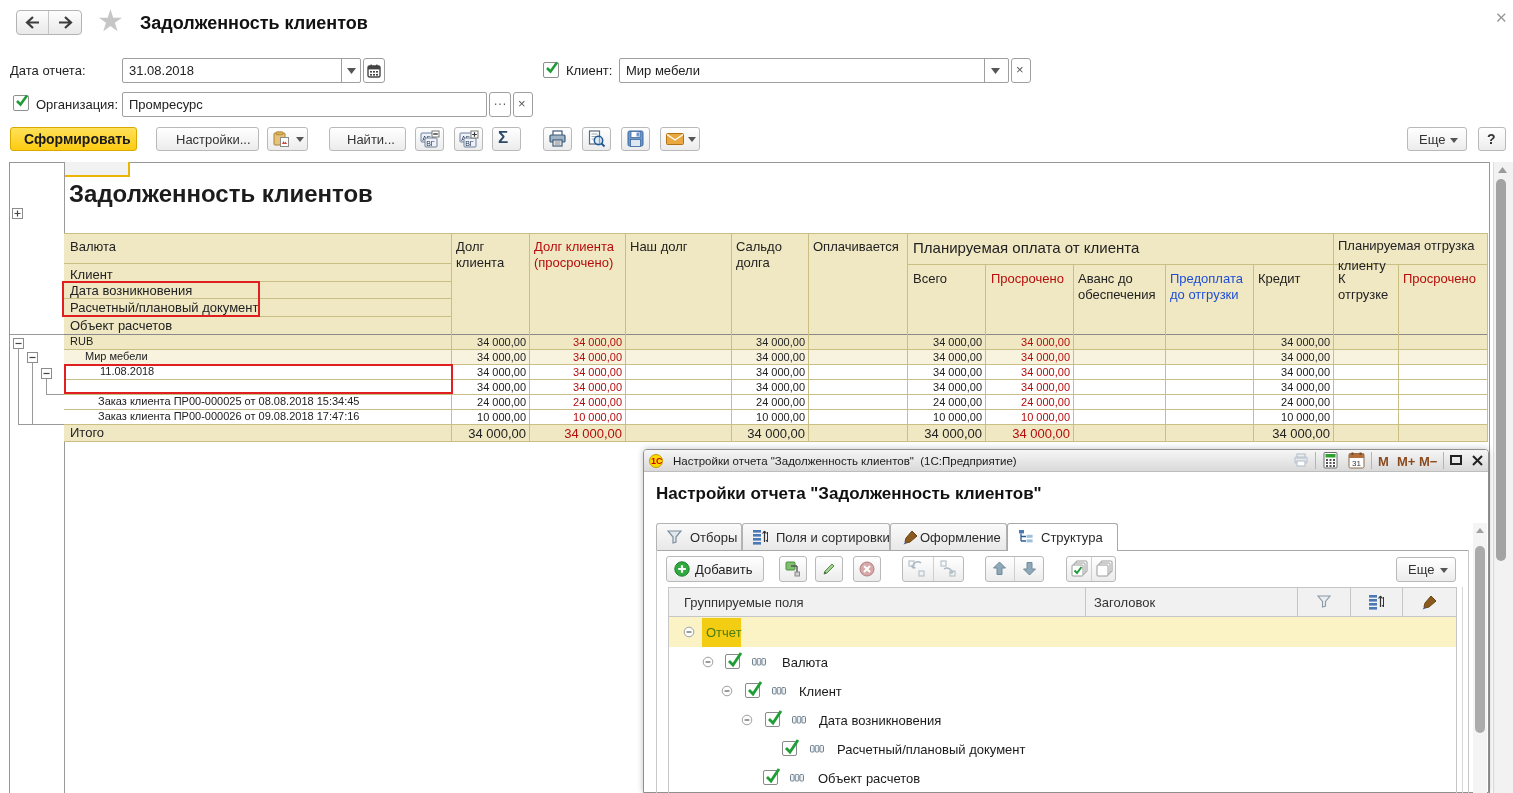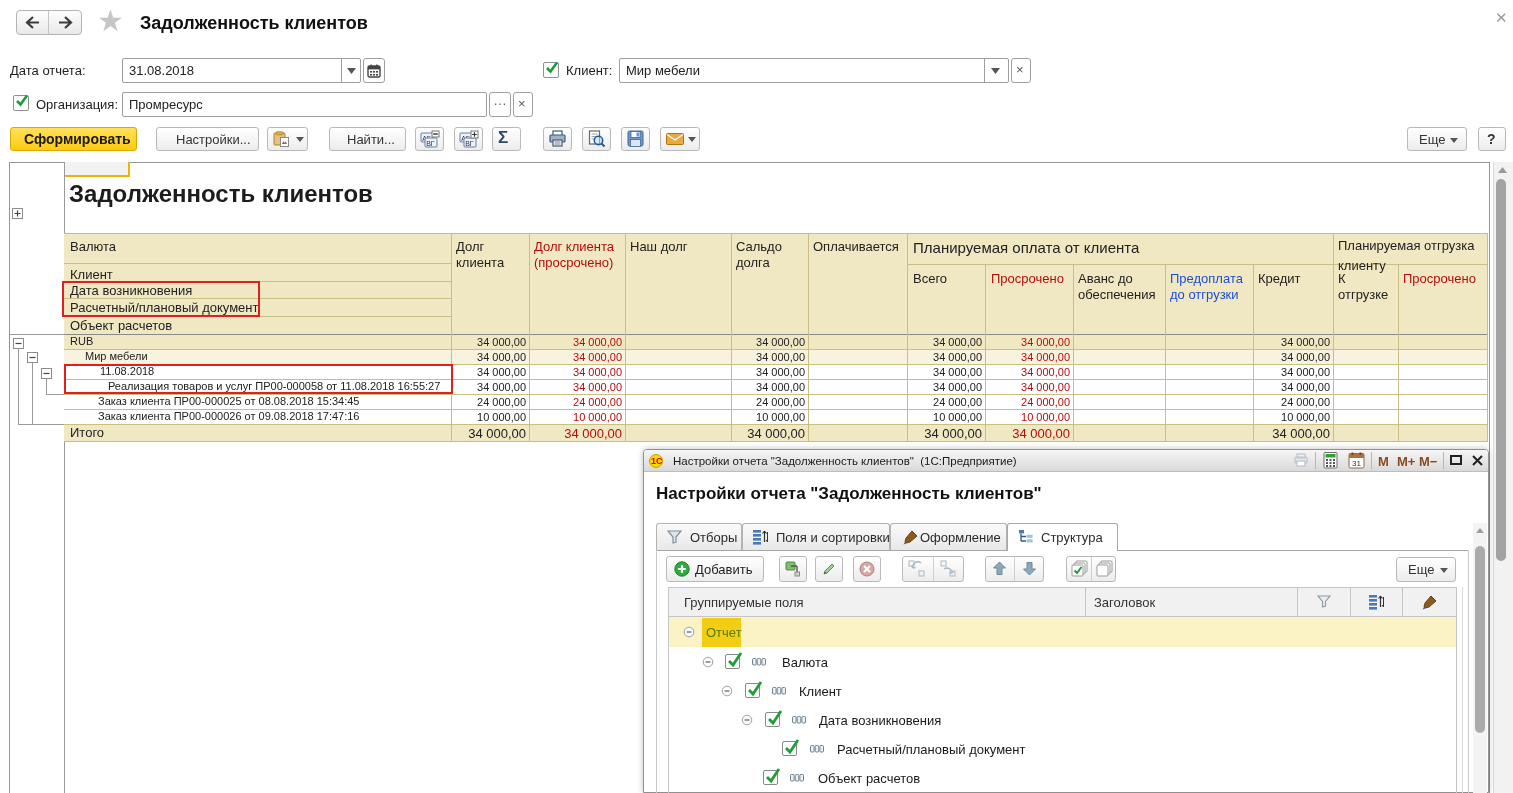--- a/index.html
+++ b/index.html
@@ -221,21 +221,20 @@
       <div class="a" style="left:849px;top:38px;font-size:13px;color:#222;">Всего</div>
       <div class="a" style="left:927px;top:38px;font-size:13px;color:#b50d0d;">Просрочено</div>
       <div class="a" style="left:1014px;top:38px;font-size:13px;color:#222;line-height:16px;">Аванс до<br>обеспечения</div>
       <div class="a" style="left:1106px;top:38px;font-size:13px;color:#1d4ed8;line-height:16px;">Предоплата<br>до отгрузки</div>
       <div class="a" style="left:1194px;top:38px;font-size:13px;color:#222;">Кредит</div>
       <div class="a" style="left:1274px;top:38px;font-size:13px;color:#222;line-height:16px;">К<br>отгрузке</div>
       <div class="a" style="left:1339px;top:38px;font-size:13px;color:#b50d0d;">Просрочено</div>
       <div class="a" style="left:6px;top:101px;font-size:11px;color:#222;line-height:15px;white-space:nowrap;text-align:center;">RUB</div>
       <div class="a" style="left:21px;top:116px;font-size:11px;color:#222;line-height:15px;white-space:nowrap;">Мир мебели</div>
       <div class="a" style="left:36px;top:131px;font-size:11px;color:#222;line-height:15px;white-space:nowrap;">11.08.2018</div>
-      <div class="a" style="left:44px;top:146px;font-size:11px;color:#222;line-height:15px;white-space:nowrap;">Реализация товаров и услуг ПР00-000058 от 11.08.2018 16:55:27</div>
       <div class="a" style="left:34px;top:161px;font-size:11px;color:#222;line-height:15px;white-space:nowrap;">Заказ клиента ПР00-000025 от 08.08.2018 15:34:45</div>
       <div class="a" style="left:34px;top:176px;font-size:11px;color:#222;line-height:15px;white-space:nowrap;">Заказ клиента ПР00-000026 от 09.08.2018 17:47:16</div>
       <div class="a" style="left:6px;top:192px;font-size:13px;color:#222;line-height:16px;">Итого</div>
       <div class="a num" style="left:387px;top:102px;width:78px;height:15px;">34 000,00</div>
       <div class="a rnum" style="left:465px;top:102px;width:96px;height:15px;">34 000,00</div>
       <div class="a num" style="left:667px;top:102px;width:77px;height:15px;">34 000,00</div>
       <div class="a num" style="left:843px;top:102px;width:78px;height:15px;">34 000,00</div>
       <div class="a rnum" style="left:921px;top:102px;width:88px;height:15px;">34 000,00</div>
       <div class="a num" style="left:1189px;top:102px;width:80px;height:15px;">34 000,00</div>
       <div class="a num" style="left:387px;top:117px;width:78px;height:15px;">34 000,00</div>

